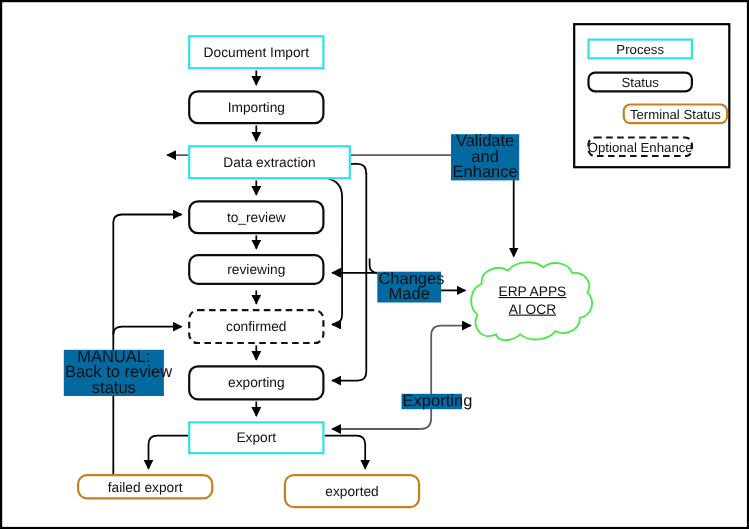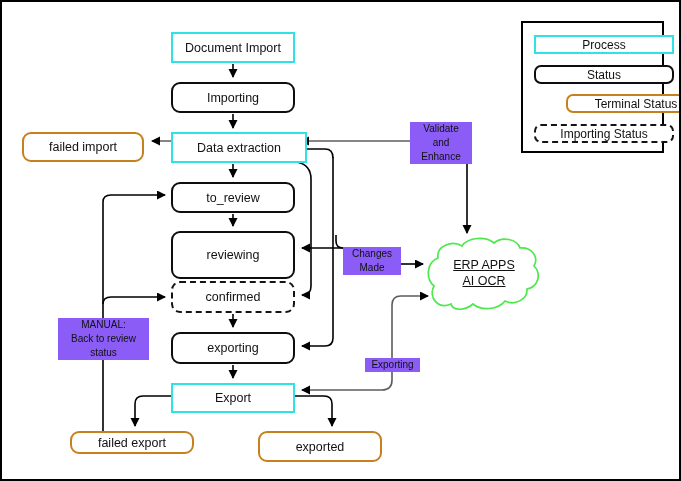--- a/index.html
+++ b/index.html
@@ -12,33 +12,33 @@
   .node{
     position:absolute;box-sizing:border-box;background:#fff;z-index:2;
     display:flex;align-items:center;justify-content:center;
     font-size:12.5px;white-space:nowrap;
   }
   .process {border:2px solid #2fe2e6;}
   .status  {border:2px solid #0d0d0d;border-radius:9px;}
   .terminal{border:2px solid #c6801e;border-radius:9px;}
   .optional{border:2px dashed #141414;border-radius:9px;}
   .edge-label{
-    position:absolute;z-index:3;background:#8b5cf6;text-align:center;
-    font-size:10px;line-height:14px;white-space:nowrap;padding:0 1px;
+    position:absolute;z-index:3;background:#0369a1;text-align:center;
+    font-size:15px;line-height:14px;white-space:nowrap;padding:0 1px;
   }
   .cloud-text{
     position:absolute;z-index:3;text-align:center;font-size:12.5px;line-height:16px;
     left:428px;top:255px;width:108px;text-decoration:underline;
   }
   .legend{
     position:absolute;left:519px;top:19px;width:143px;height:132px;z-index:2;
     border:2px solid #000;box-sizing:border-box;background:#fff;
   }
   .legend .node{font-size:12px;}
-  .lg-item{left:11px;width:140px;height:19px;}
+  .lg-item{left:11px;width:96px;height:19px;}
   .status.lg-item,.terminal.lg-item,.optional.lg-item{border-radius:7px;}
 </style>
 </head>
 <body>
 
 <div class="canvas">
 
   <svg class="edges" viewBox="0 0 681 481">
     <defs>
       <marker id="arw" markerWidth="10" markerHeight="10" refX="8" refY="4.5" orient="auto" markerUnits="userSpaceOnUse">
@@ -67,24 +67,23 @@
       <path d="M341,246 Q334,246 334,239 V233"></path>
       <path d="M394,262 H421" marker-end="url(#arw)"></path>
       <path d="M380,388 H300" stroke="#5c5c5c" marker-end="url(#arw)"></path>
       <path d="M380,388 Q390,388 390,378 V303 Q390,294 399,294 H426" stroke="#5c5c5c" marker-end="url(#arw)"></path>
     </g>
     <path d="M449,302 C436,308 426,295 432,284 C423,276 425,260 436,256 C434,244 450,238 460,244 C466,235 484,234 492,241 C500,234 515,237 518,246 C530,245 537,255 532,264 C540,272 536,285 525,287 C526,297 513,304 503,299 C496,308 479,309 471,302 C463,309 451,309 449,302 Z" fill="#ffffff" stroke="#4de84d" stroke-width="1.7"></path>
   </svg>
 
   <div class="node status" style="left:169px;top:80px;width:124px;height:31px;">Importing</div>
   <div class="node process" style="left:169px;top:30px;width:124px;height:31px;">Document Import</div>
-  <div class="node terminal" style="left:20px;top:130px;width:122px;height:30px;">failed import</div>
-  <div class="node process" style="left:169px;top:130px;width:136px;height:31px;">Data extraction</div>
+  <div class="node process" style="left:169px;top:130px;width:148px;height:31px;">Data extraction</div>
   <div class="node status" style="left:169px;top:180px;width:124px;height:31px;">to_review</div>
-  <div class="node status" style="left:169px;top:229px;width:124px;height:48px;">reviewing</div>
+  <div class="node status" style="left:169px;top:229px;width:124px;height:28px;">reviewing</div>
   <div class="node optional" style="left:169px;top:279px;width:124px;height:32px;">confirmed</div>
   <div class="node status" style="left:169px;top:330px;width:124px;height:32px;">exporting</div>
   <div class="node process" style="left:169px;top:381px;width:124px;height:30px;text-align:center;">Export</div>
   <div class="node terminal" style="left:68px;top:429px;width:124px;height:23px;">failed export</div>
   <div class="node terminal" style="left:256px;top:429px;width:124px;height:31px;">exported</div>
 
   <div class="cloud-text">
     <div>ERP APPS</div>
     <div>AI OCR</div>
   </div>
@@ -104,16 +103,16 @@
   <div class="edge-label" style="left:56px;top:316px;width:89px;">
     <div>MANUAL:</div>
     <div>Back to review</div>
     <div>status</div>
   </div>
 
   <div class="legend">
     <div class="node process lg-item" style="top:12px;">Process</div>
     <div class="node status lg-item" style="top:42px;">Status</div>
     <div class="node terminal lg-item" style="top:71px;margin-left:32px;">Terminal Status</div>
-    <div class="node optional lg-item" style="top:101px;">Importing Status</div>
+    <div class="node optional lg-item" style="top:101px;">Optional Enhance</div>
   </div>
 
 </div>
 
 </body></html>

